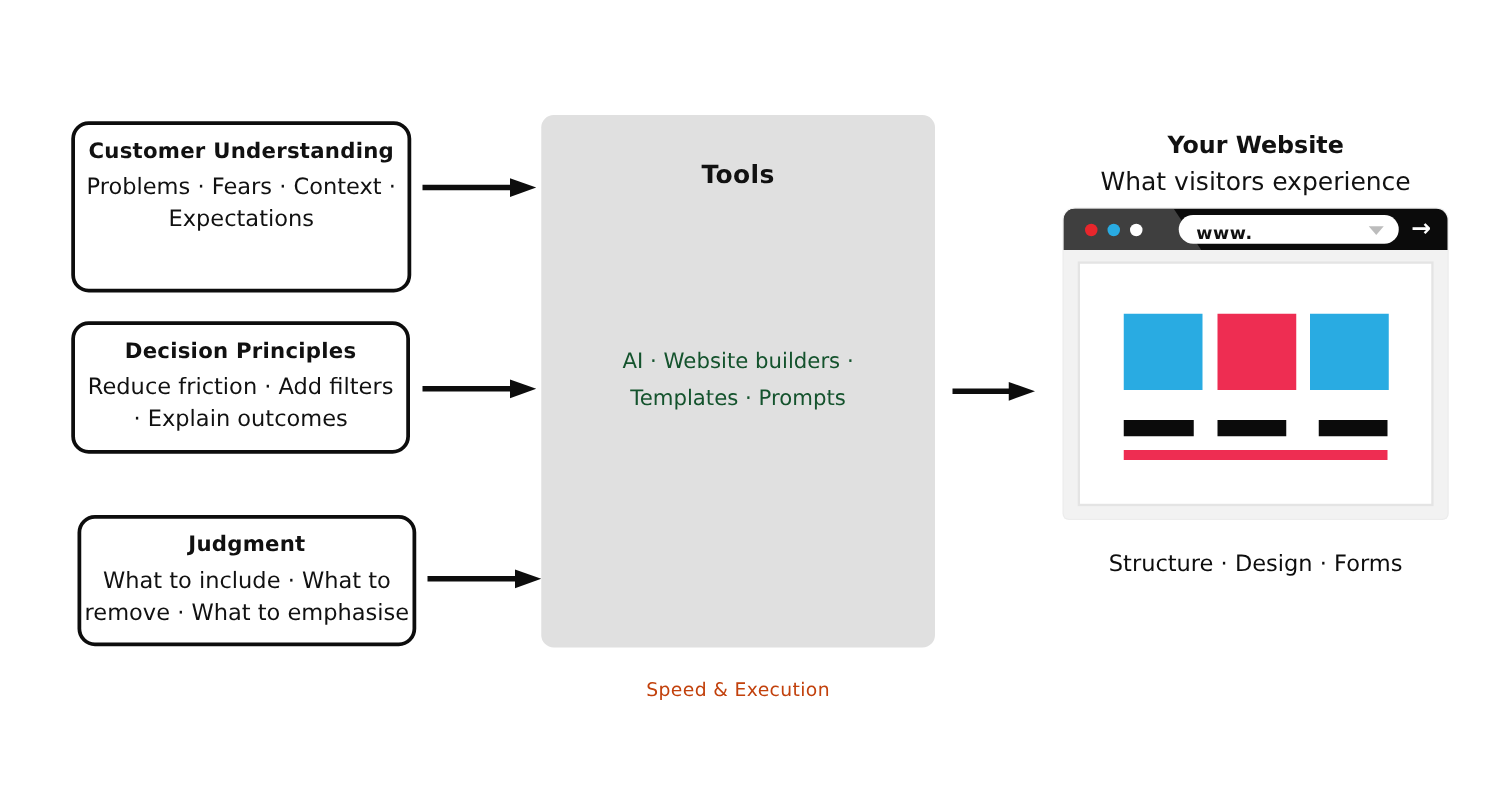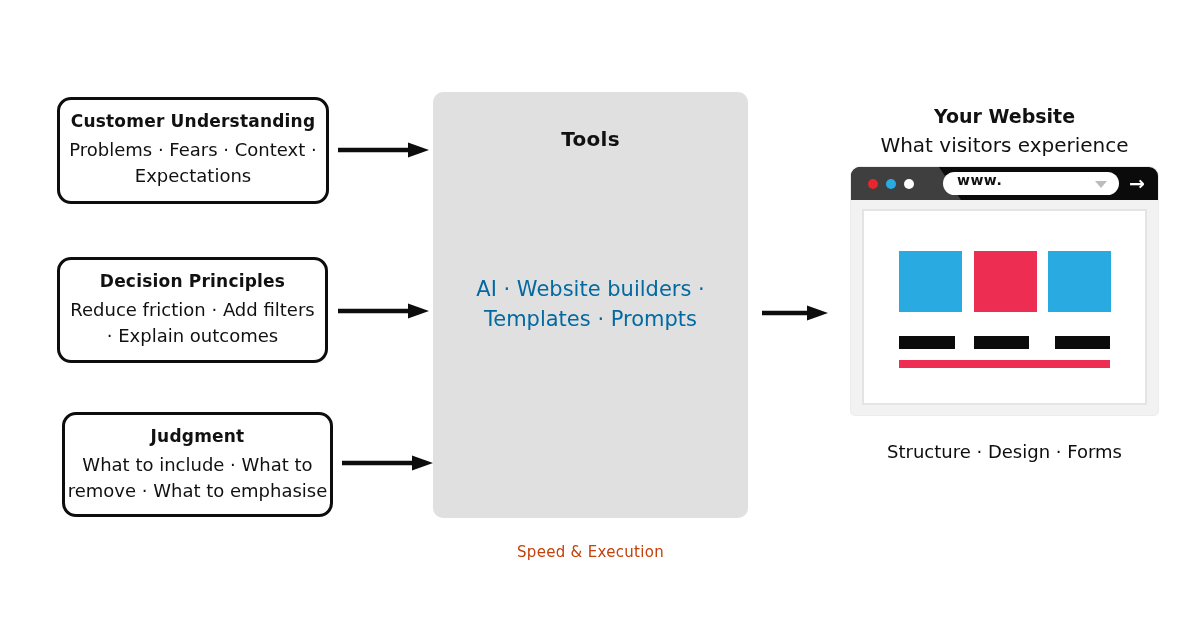--- a/index.html
+++ b/index.html
@@ -7,42 +7,42 @@
   .canvas {
     position:relative; width:1200px; height:630px; background:#ffffff;
     font-family:"DejaVu Sans", sans-serif; color:#111; overflow:hidden;
   }
 
   
   .input-box {
     position:absolute; background:#fff; border:3.5px solid #0d0d0d;
     border-radius:14px; text-align:center;
   }
-  .box-1 { left:57px;  top:97px;  width:272px; height:107px; }
+  .box-1 { left:57px;  top:97px;  width:272px; height:137px; }
   .box-2 { left:57px;  top:257px; width:271px; height:106px; }
   .box-3 { left:62px;  top:412px; width:271px; height:105px; }
   .box-title { font-weight:bold; font-size:17px; margin-top:11px; letter-spacing:.2px; }
   .box-body  { font-size:18px; line-height:26px; margin-top:6px; }
 
   
   .arrow { position:absolute; display:block; }
   .arrow-1 { left:336px; top:141px; }
   .arrow-2 { left:336px; top:302px; }
   .arrow-3 { left:340px; top:454px; }
   .arrow-4 { left:760px; top:304px; }
 
   
   .tools-panel {
     position:absolute; left:433px; top:92px; width:315px; height:426px;
     background:#e0e0e0; border-radius:10px; text-align:center;
   }
   .tools-title { font-size:20px; font-weight:bold; padding-top:35px; letter-spacing:.3px; }
   .tools-items {
     position:absolute; top:182px; left:10px; right:10px;
-    font-size:21px; line-height:30px; color:#0369a1;
+    font-size:17px; line-height:30px; color:#14532d;
   }
   .tools-foot {
     position:absolute; top:451px; left:0; right:0;
     font-size:15px; color:#c2410c; letter-spacing:.3px;
   }
 
   
   .website-title {
     position:absolute; left:851px; top:105px; width:307px;
     text-align:center; font-size:19px; font-weight:bold;
@@ -68,21 +68,21 @@
     clip-path:polygon(0 0, 80% 0, 100% 100%, 0 100%);
   }
   .dots { position:absolute; left:17px; top:11.5px; display:flex; gap:8px; }
   .dot { width:10px; height:10px; border-radius:50%; }
   .dot-red   { background:#e8262c; }
   .dot-blue  { background:#29abe2; }
   .dot-white { background:#ffffff; }
   .url-pill {
     position:absolute; left:92px; top:5px; width:176px; height:23px;
     background:#ffffff; border-radius:13px;
-    display:flex; align-items:flex-start; padding:0 14px;
+    display:flex; align-items:flex-end; padding:0 14px;
   }
   .url-text { font-size:14px; font-weight:bold; letter-spacing:.5px; color:#111; }
   .url-caret {
     position:absolute; right:12px; top:9px;
     width:0; height:0; border-left:6px solid transparent;
     border-right:6px solid transparent; border-top:7px solid #bcbcbc;
   }
   .go-arrow {
     position:absolute; left:272px; top:5px; width:28px; text-align:center;
     color:#ffffff; font-size:19px; font-weight:bold; line-height:23px;

